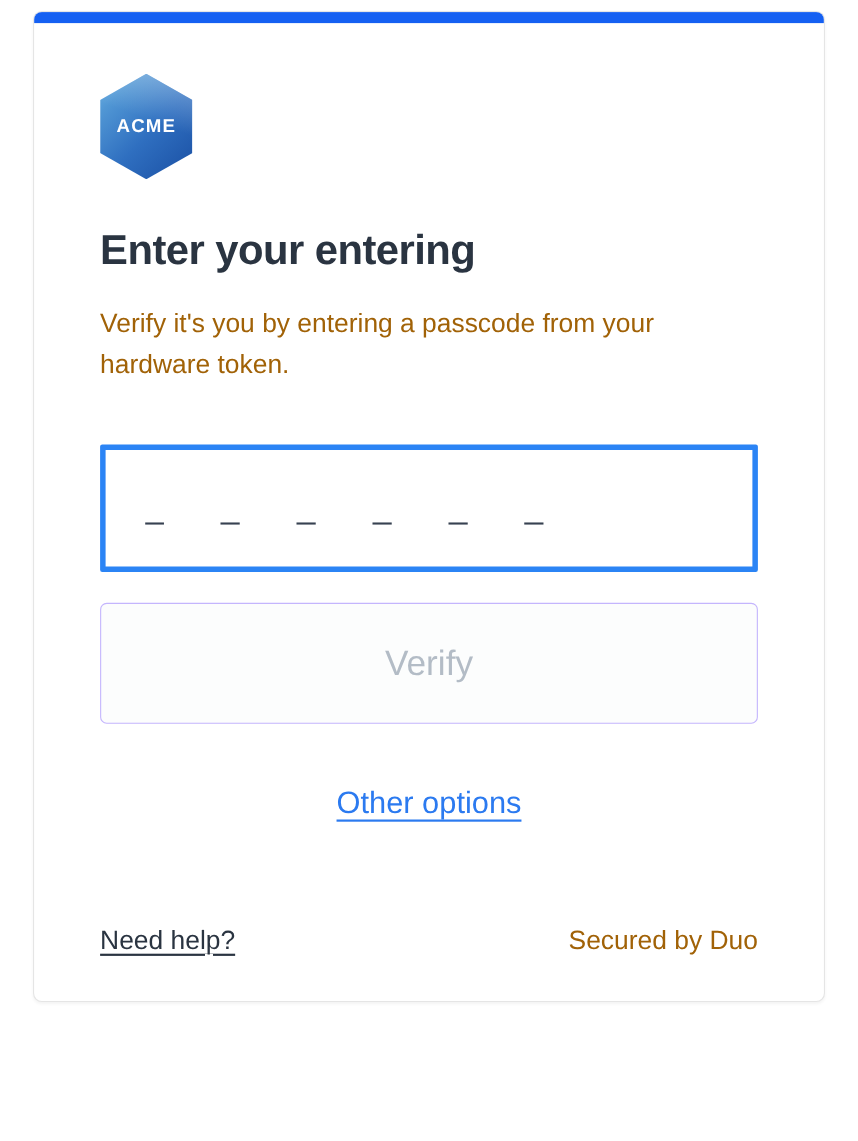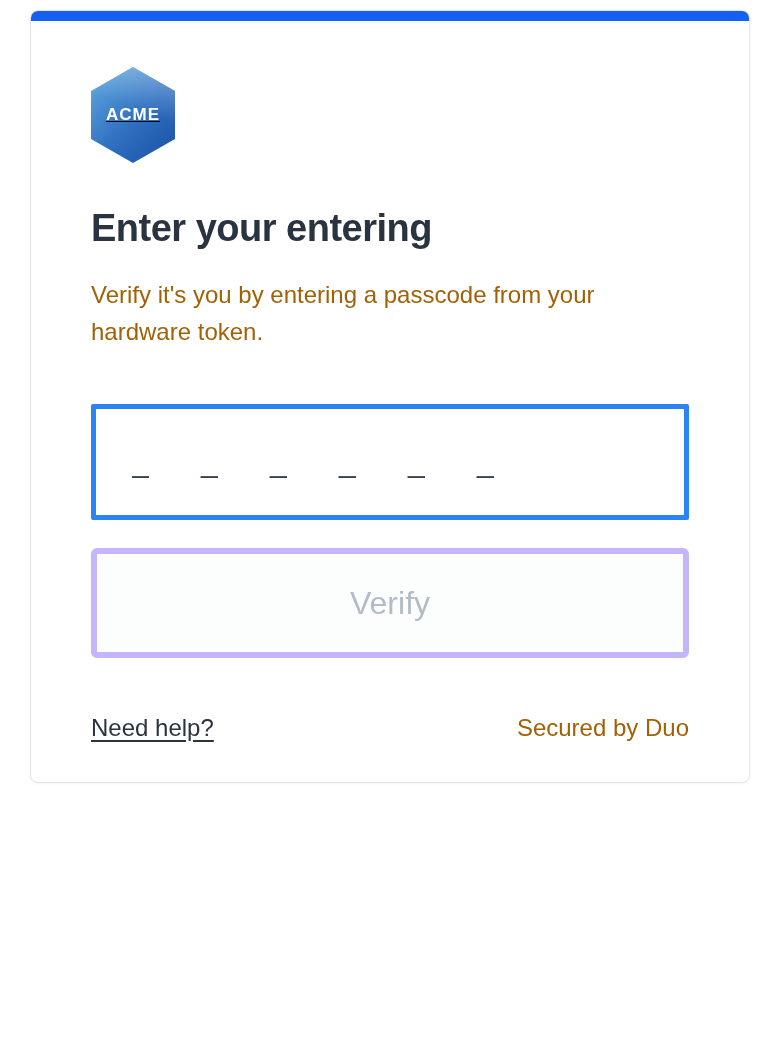--- a/index.html
+++ b/index.html
@@ -30,21 +30,20 @@
     .content {
       padding: 46px 60px 40px 60px;
     }
     .logo-wrap {
       margin-bottom: 44px;
     }
     .logo {
       width: 96px;
       height: 96px;
       position: relative;
-      text-decoration: underline;
     }
     .hexagon {
       width: 84px;
       height: 96px;
       background:
         linear-gradient(135deg, #6fb4e6 0%, #5096d4 20%, #2f6fc0 55%, #1a4fa3 100%);
       clip-path: polygon(50% 0%, 100% 25%, 100% 75%, 50% 100%, 0% 75%, 0% 25%);
       display: flex;
       align-items: center;
       justify-content: center;
@@ -98,21 +97,21 @@
       font-family: inherit;
       margin-bottom: 28px;
     }
     .passcode-input::placeholder {
       color: #374151;
       letter-spacing: 22px;
     }
     .verify-btn {
       width: 100%;
       height: 110px;
-      border: 6px solid #c4b5fd;
+      border: 1px solid #c4b5fd;
       border-radius: 6px;
       background: #fcfdfd;
       color: #b3bcc6;
       font-size: 32px;
       font-weight: 400;
       cursor: not-allowed;
       margin-bottom: 56px;
       font-family: inherit;
     }
     .other-options {
@@ -158,20 +157,21 @@
 
     <h1 class="title">Enter your entering</h1>
 
     <p class="subtitle">Verify it's you by entering a passcode from your hardware token.</p>
 
 
     <input type="text" class="passcode-input" placeholder="_ _ _ _ _ _" style="">
 
     <button class="verify-btn" disabled="">Verify</button>
 
+    <a href="#" class="other-options">Other options</a>
 
     <div class="footer">
       <a href="#" class="help-link">Need help?</a>
       <span class="secured">Secured by Duo</span>
     </div>
 
   </div>
 </div>
 
 </body></html>

